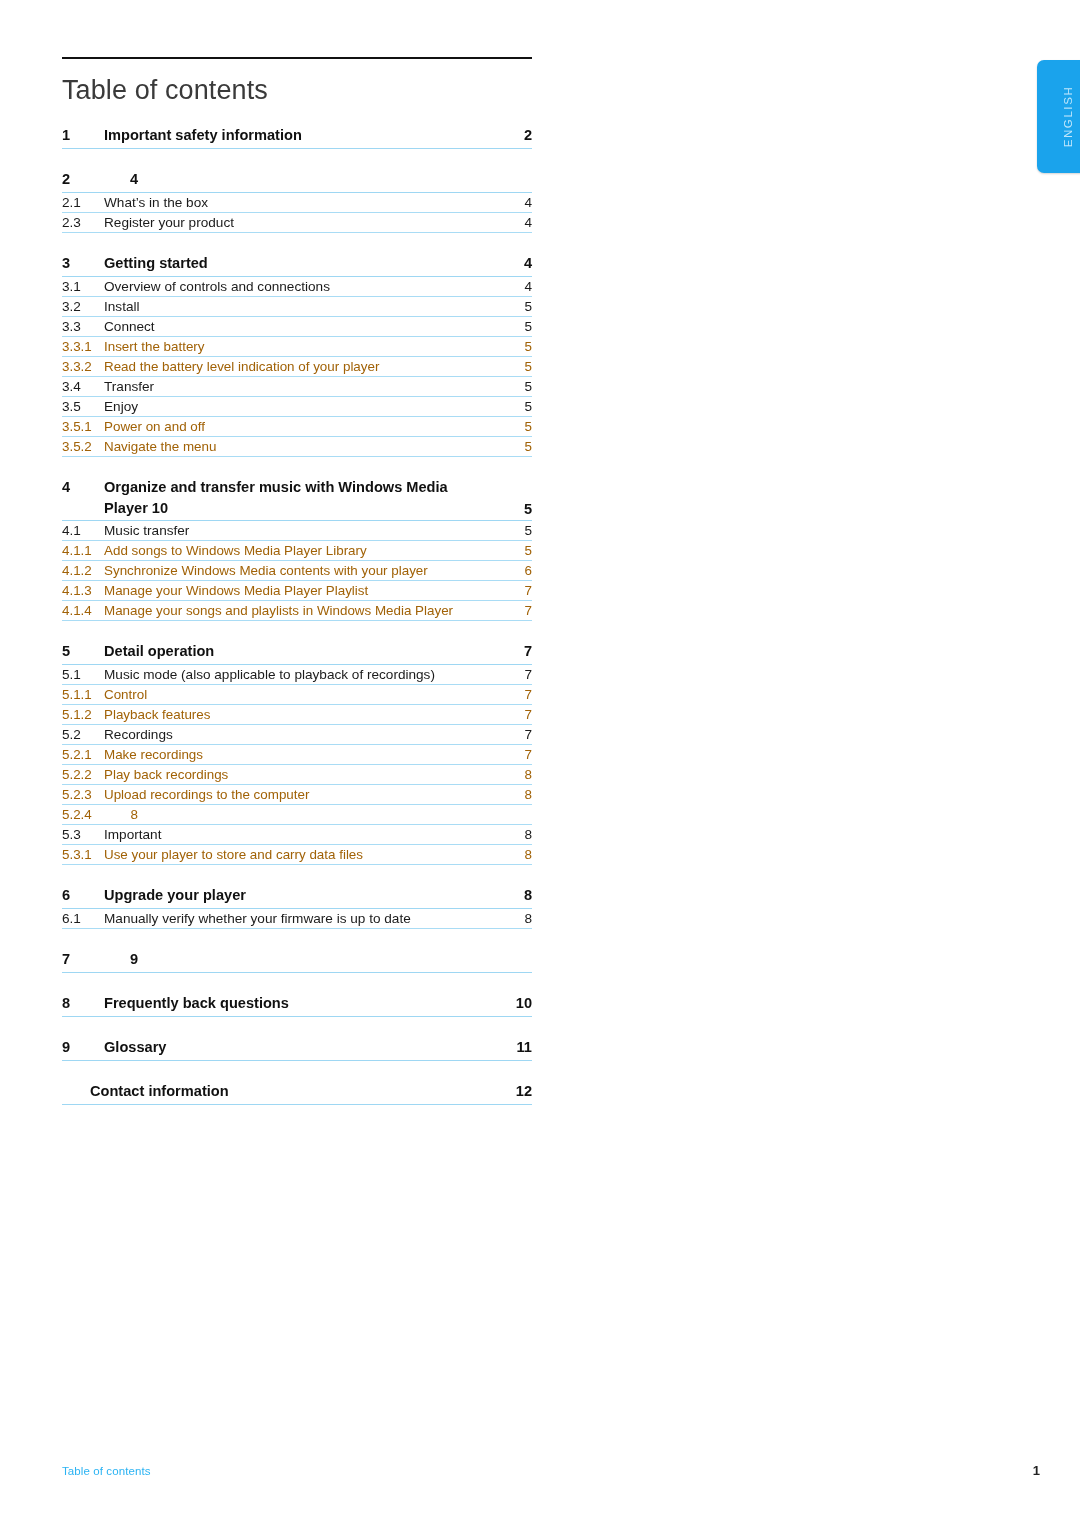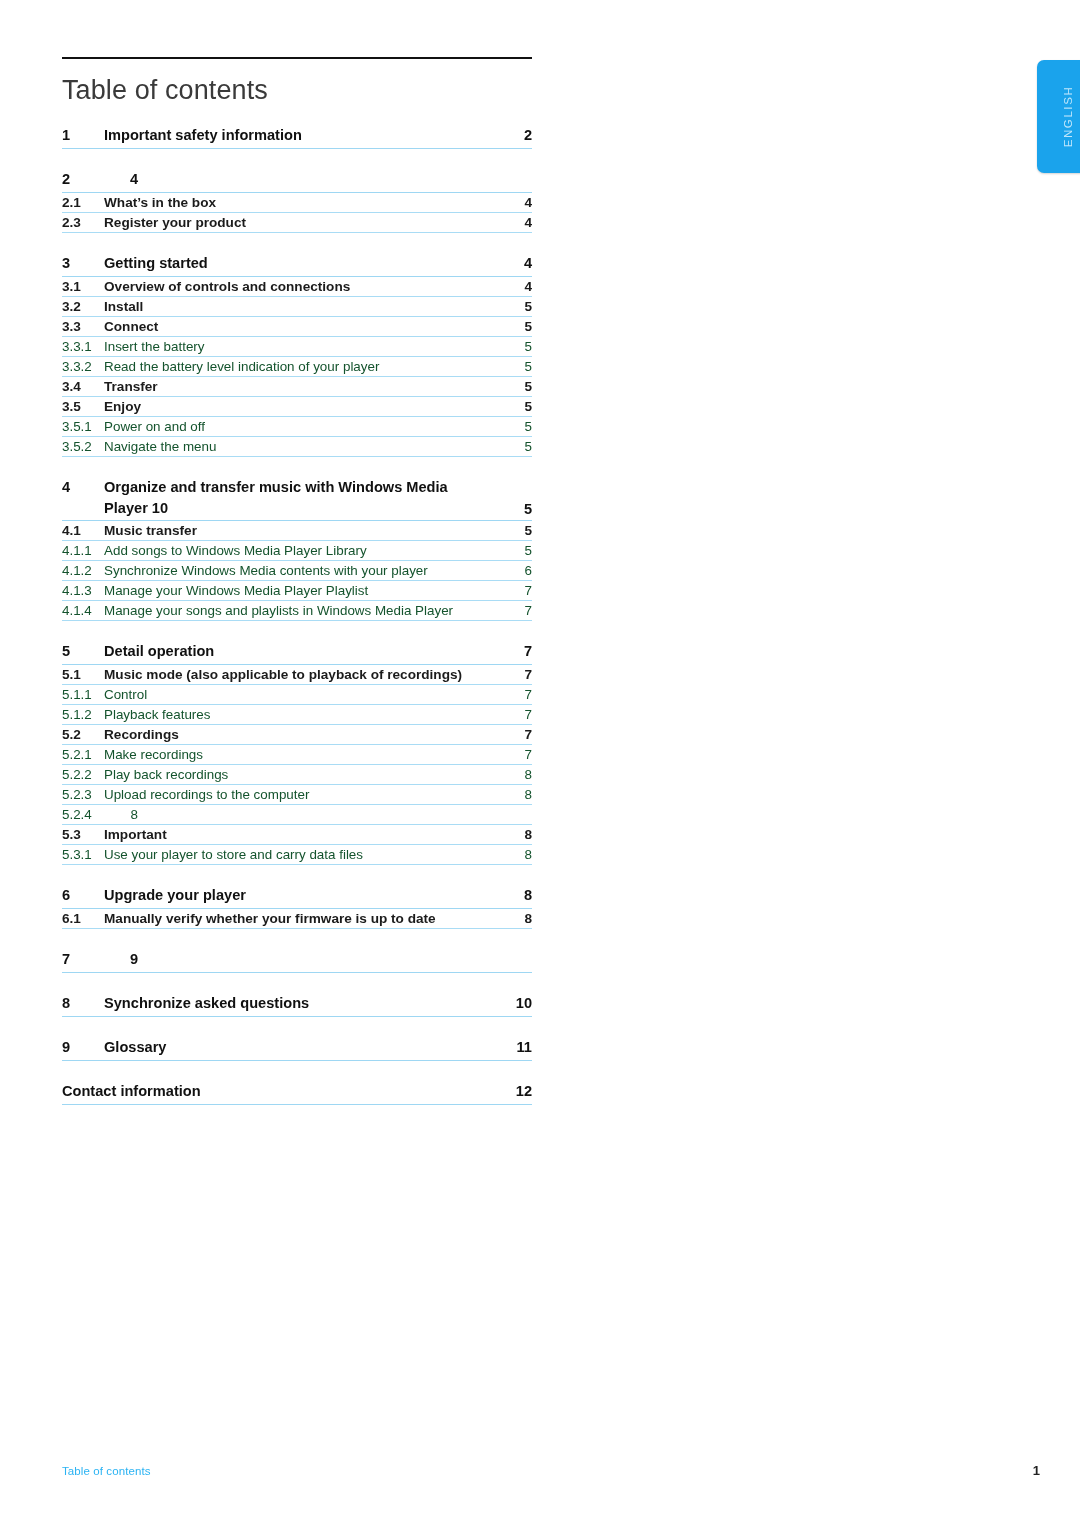--- a/index.html
+++ b/index.html
@@ -116,37 +116,37 @@
   .lvl1.two-line .page-no {
     align-self: flex-end;
   }
   .lvl1.two-line .label { padding-right: 4px; }
 
   
   .lvl2 {
     height: 20px;
     line-height: 19px;
     font-size: 13.6px;
-    font-weight: bold;
+    font-weight: normal;
     color: #1b1b1b;
   }
 
   
   .lvl3 {
     height: 20px;
     line-height: 19px;
     font-size: 13.4px;
     font-weight: normal;
-    color: #14532d;
+    color: #a16207;
   }
   .lvl3 .num { width: 42px; }
 
   
   .unnumbered .num { width: 0; }
-  .unnumbered .label { padding-left: 0; }
+  .unnumbered .label { padding-left: 0; margin-left: 28px; }
 
   
   .gap-before { margin-top: 18px; }
 
   
   .footer-left {
     position: absolute;
     left: 62px;
     top: 1465px;
     font-size: 11.5px;
@@ -338,21 +338,21 @@
       <span class="num">6.1</span>
       <span class="label">Manually verify whether your firmware is up to date</span>
       <span class="page-no">8</span>
     </div>
     <div class="toc-row lvl1 gap-before">
       <span class="num">7</span>
       <span class="page-no">9</span>
     </div>
     <div class="toc-row lvl1 gap-before">
       <span class="num">8</span>
-      <span class="label">Synchronize asked questions</span>
+      <span class="label">Frequently back questions</span>
       <span class="page-no">10</span>
     </div>
     <div class="toc-row lvl1 gap-before">
       <span class="num">9</span>
       <span class="label">Glossary</span>
       <span class="page-no">11</span>
     </div>
     <div class="toc-row lvl1 gap-before unnumbered">
       <span class="num"></span>
       <span class="label">Contact information</span>

